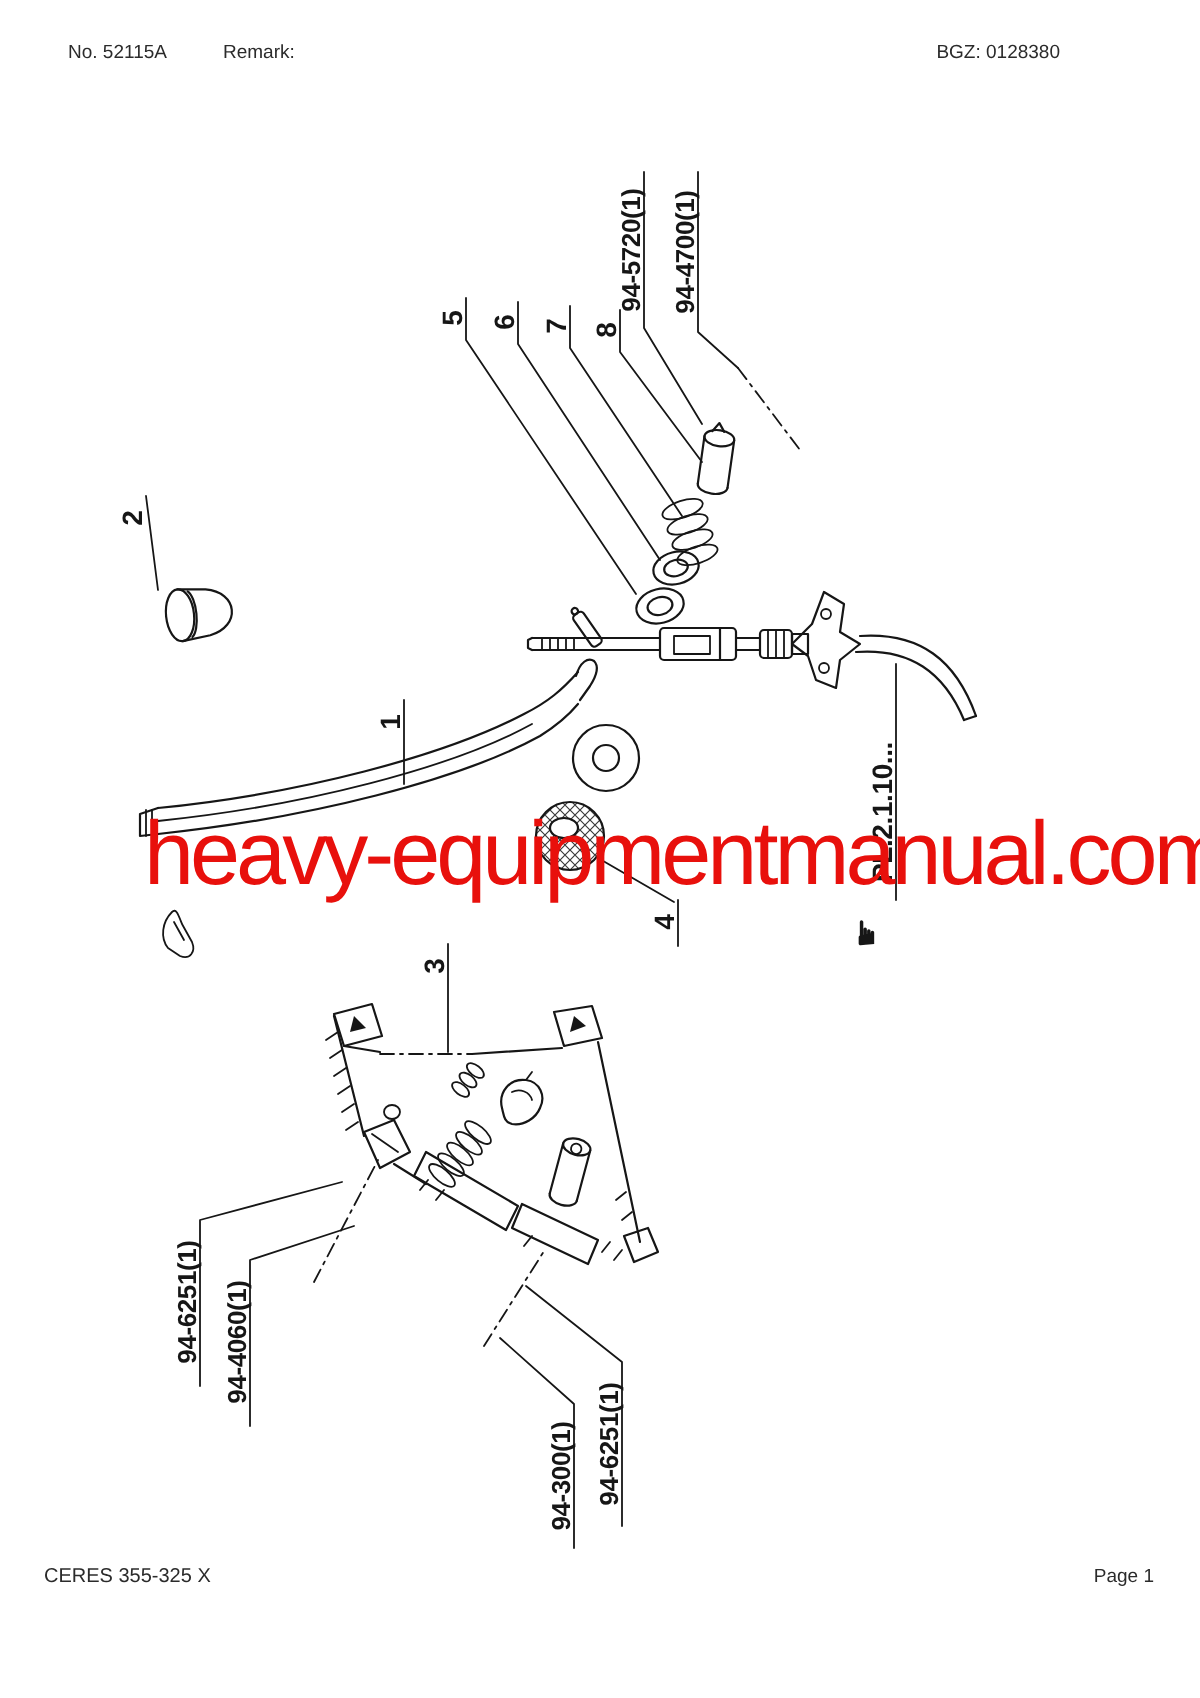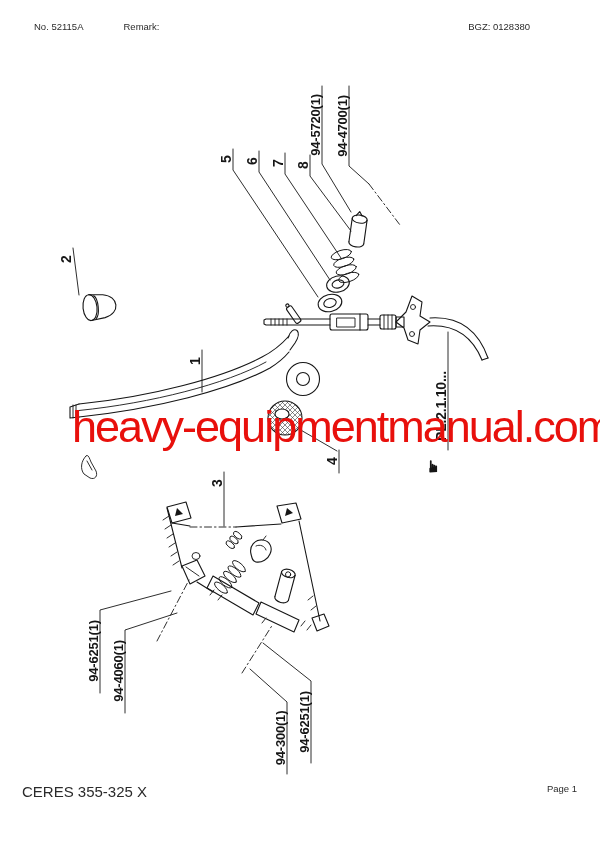--- a/index.html
+++ b/index.html
@@ -1,20 +1,20 @@
 <!DOCTYPE html>
 <html style="--line: #161616; --wm: #e8100c;"><head>
 <meta charset="utf-8">
 <style>
   html,body{margin:0;padding:0;background:#fff;}
   .page{position:relative;width:600px;height:849px;background:#ffffff;
         font-family:"Liberation Sans",sans-serif;color:#2b2b2b;overflow:hidden;}
-  .hdr-left{position:absolute;top:21px;left:22px;font-size:9.5px;display:flex;gap:40px;padding-left:12px;}
+  .hdr-left{position:absolute;top:21px;left:22px;font-size:9.5px;display:flex;gap:28px;padding-left:12px;}
   .hdr-right{position:absolute;top:21px;right:70px;font-size:9.5px;}
-  .ftr-left{position:absolute;top:783px;left:22px;font-size:15px;}
+  .ftr-left{position:absolute;top:783px;left:22px;font-size:10px;}
   .ftr-right{position:absolute;top:783px;right:23px;font-size:9.5px;}
   svg.diagram{position:absolute;top:0;left:0;}
   .st{stroke:var(--line,#161616);fill:none;stroke-width:1.1;stroke-linecap:round;stroke-linejoin:round;}
   .thin{stroke-width:0.9;}
   .dd{stroke-dasharray:7 3 1.5 3;}
   .ink{fill:var(--line,#161616);stroke:none;}
   .wht{fill:#ffffff;}
   text.lbl{font-family:"Liberation Sans",sans-serif;font-weight:bold;font-size:13px;
            letter-spacing:-0.2px;fill:var(--line,#161616);}
   text.num{font-family:"Liberation Sans",sans-serif;font-weight:bold;font-size:14px;

